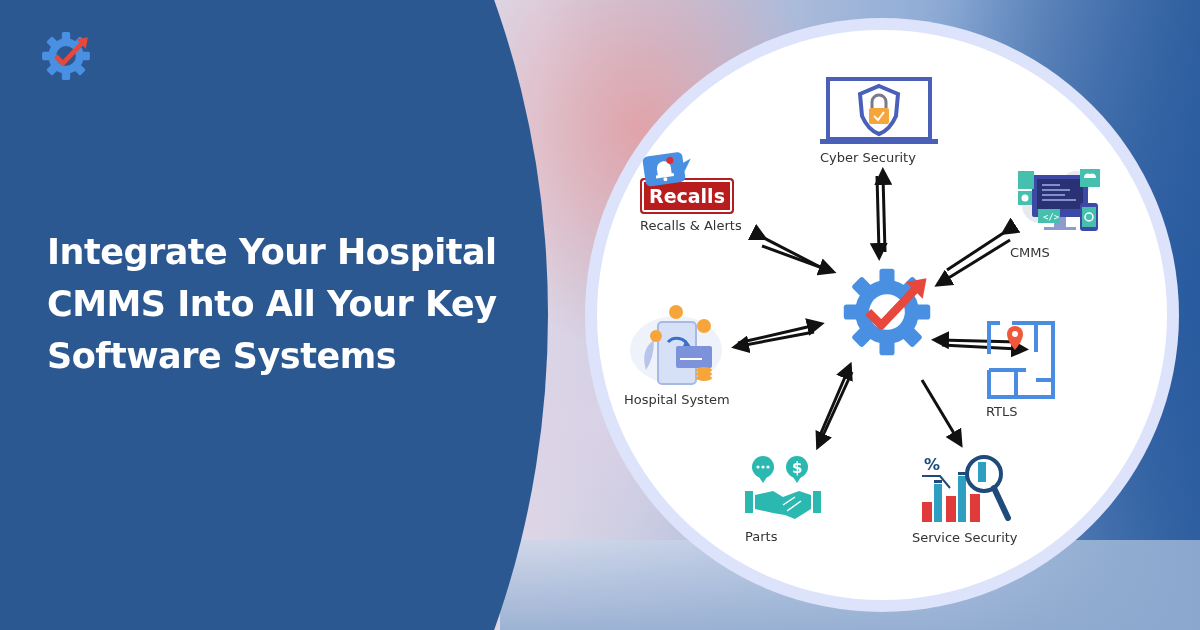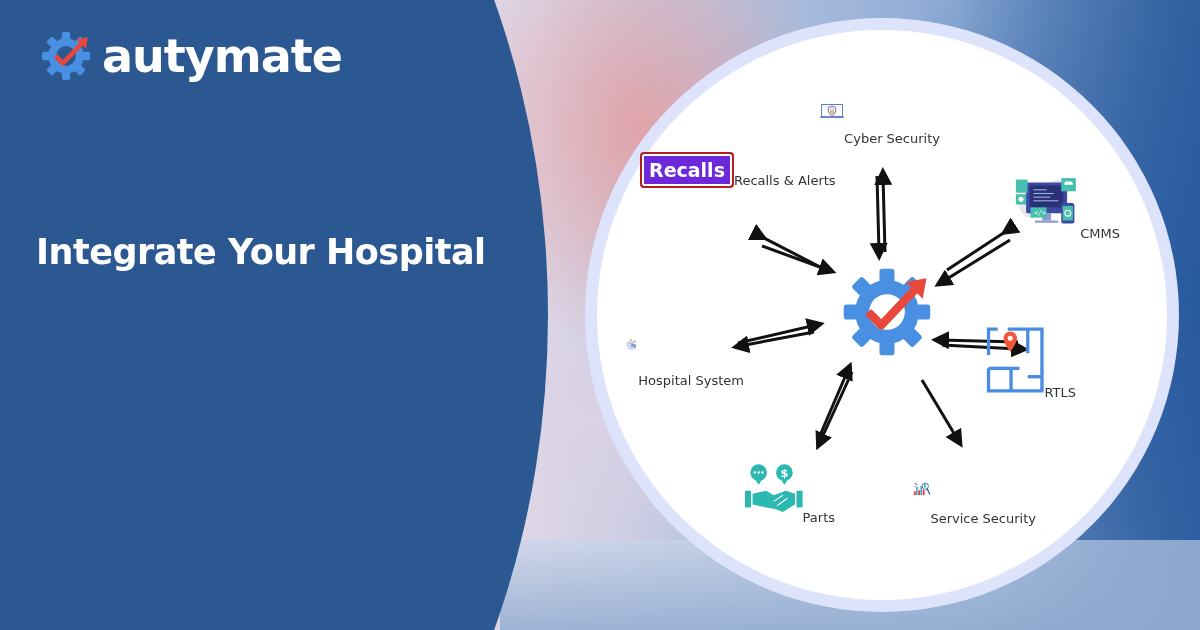--- a/index.html
+++ b/index.html
@@ -12,32 +12,32 @@
           radial-gradient(ellipse 420px 630px at 1200px 300px, rgba(40,90,160,0.9), rgba(40,90,160,0) 80%),
           linear-gradient(90deg, #e9c7cd 0%, #dcd6e6 45%, #8aa9d4 80%, #33629f 100%);
   }
   .bg-strip { position:absolute; left:500px; top:540px; width:700px; height:90px;
               background:linear-gradient(180deg, rgba(200,215,235,0.6), rgba(150,175,210,0.9)); }
   .left-panel { position:absolute; left:-700px; top:-460px; width:1248px; height:1550px;
                 border-radius:50%; background:#2c5892; }
   .logo { position:absolute; left:40px; top:30px; display:flex; align-items:center; gap:10px; }
   .logo-text { color:#fff; font-family:"DejaVu Sans", sans-serif; font-weight:bold;
                font-size:46px; letter-spacing:-1px; line-height:1; }
-  .headline { position:absolute; left:36px; top:226px; width:520px; color:#fff;
+  .headline { position:absolute; left:47px; top:226px; width:520px; color:#fff;
               font-family:"DejaVu Sans", sans-serif; font-weight:bold; font-size:35px;
               line-height:52px; letter-spacing:-0.5px; }
   .ring { position:absolute; left:585px; top:18px; width:594px; height:594px; border-radius:50%;
           background:#dde3fa; }
   .circle { position:absolute; left:597px; top:30px; width:570px; height:570px; border-radius:50%;
             background:#ffffff; }
-  .node { position:absolute; display:flex; align-items:flex-end; }
+  .node { position:absolute; display:flex; flex-direction:column; align-items:flex-start; }
   .node-label { font-family:"DejaVu Sans", sans-serif; font-size:13px; color:#333; margin-top:4px; white-space:nowrap; }
   .arrows { position:absolute; left:0; top:0; width:1200px; height:630px; pointer-events:none; }
   .hub { position:absolute; left:840px; top:265px; }
-  .recalls-box { background:#6d28d9; border:2px solid #b41d22; border-radius:4px; color:#fff;
+  .recalls-box { background:#b91c1c; border:2px solid #b41d22; border-radius:4px; color:#fff;
                  font-family:"DejaVu Sans", sans-serif; font-weight:bold; font-size:19px;
                  padding:5px 7px; box-shadow: inset 0 0 0 2px #fff; }
 </style>
 </head>
 <body>
 
 <div class="bg"></div>
 <div class="bg-strip"></div>
 
 <div class="left-panel"></div>
@@ -54,25 +54,26 @@
         <rect x="42" y="4" width="16" height="16" rx="3" transform="rotate(45 50 50)"></rect>
         <rect x="42" y="80" width="16" height="16" rx="3" transform="rotate(45 50 50)"></rect>
         <rect x="4" y="42" width="16" height="16" rx="3" transform="rotate(45 50 50)"></rect>
         <rect x="80" y="42" width="16" height="16" rx="3" transform="rotate(45 50 50)"></rect>
       </g>
     </g>
     <circle cx="50" cy="50" r="19" fill="#2c5892"></circle>
     <polyline points="30,50 44,64 80,26" fill="none" stroke="#e8473b" stroke-width="9" stroke-linejoin="round"></polyline>
     <polygon points="70,18 92,14 88,36" fill="#e8473b"></polygon>
   </svg>
-  <span class="logo-text">autymate</span>
 </div>
 
 <div class="headline">
   <div>Integrate Your Hospital</div>
+  <div>CMMS Into All Your Key</div>
+  <div>Software Systems</div>
 </div>
 
 <div class="ring"></div>
 <div class="circle"></div>
 
 <svg class="arrows" viewBox="0 0 1200 630">
   <defs>
     <marker id="ah" markerWidth="6" markerHeight="6" refX="3" refY="3" orient="auto">
       <polygon points="0,0 6,3 0,6" fill="#111"></polygon>
     </marker>

